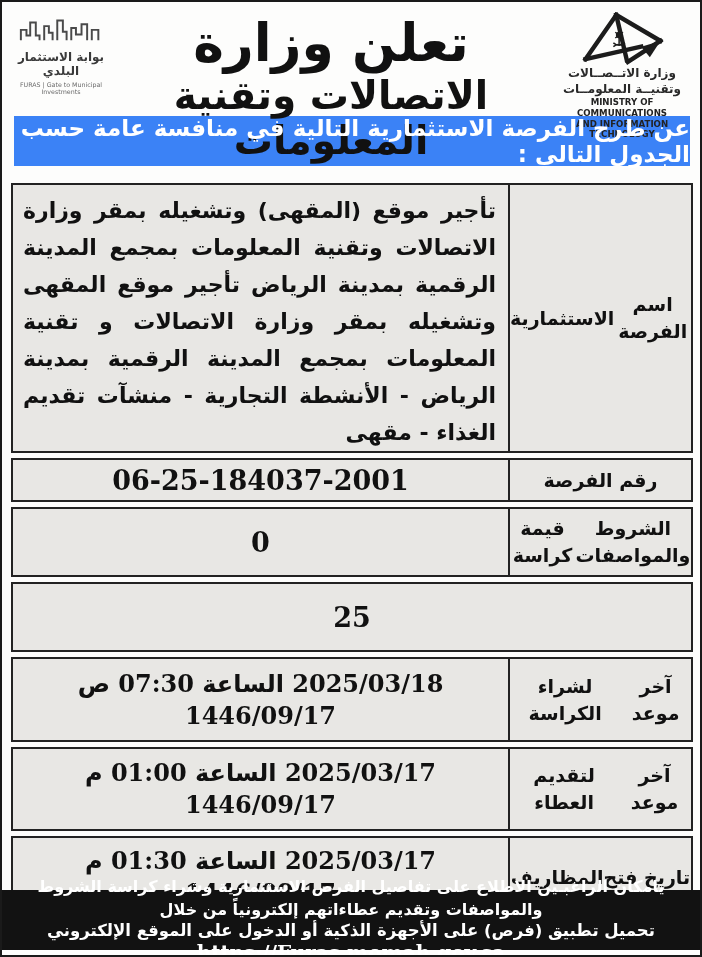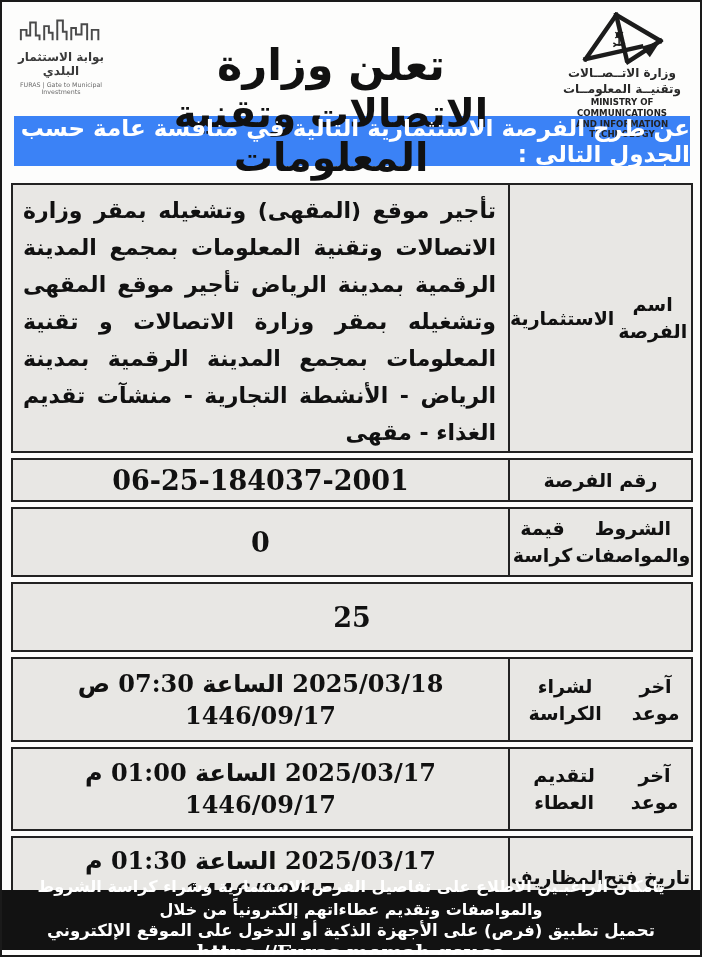--- a/index.html
+++ b/index.html
@@ -8,21 +8,21 @@
     background:#fdfdfc;border:2px solid #1a1a1a;
     font-family:"DejaVu Sans",sans-serif;color:#111;
   }
   
   .header{display:flex;align-items:flex-start;height:112px;padding:6px 4px 0 6px;box-sizing:border-box;}
   .furas{width:106px;text-align:center;padding-top:6px;}
   .furas .wordmark{font-size:33px;font-weight:800;line-height:1;color:#1d1d1d;margin-top:-2px;}
   .furas .tag-ar{font-size:12px;font-weight:bold;color:#3a3a3a;margin-top:8px;letter-spacing:1px;}
   .furas .tag-en{font-size:6.3px;color:#6a6a6a;margin-top:3px;}
   .title{flex:1;text-align:center;padding-top:4px;}
-  .title .l1{font-size:43px;font-weight:800;line-height:1.2;margin-top:28px;}
+  .title .l1{font-size:52px;font-weight:800;line-height:1.2;}
   .title .l2{font-size:39px;font-weight:800;line-height:1.15;}
   .mcit{width:148px;text-align:center;padding-top:2px;}
   .mcit .ar{font-size:12px;font-weight:bold;line-height:1.3;color:#2a2a2a;}
   .mcit .en{font-size:8.6px;font-weight:bold;line-height:1.25;color:#222;}
   
   .banner{
     margin:2px 10px 17px 12px;height:50px;background:#3b82f6;color:#fff;
     display:flex;align-items:center;justify-content:center;
     font-size:23px;font-weight:bold;
   }

